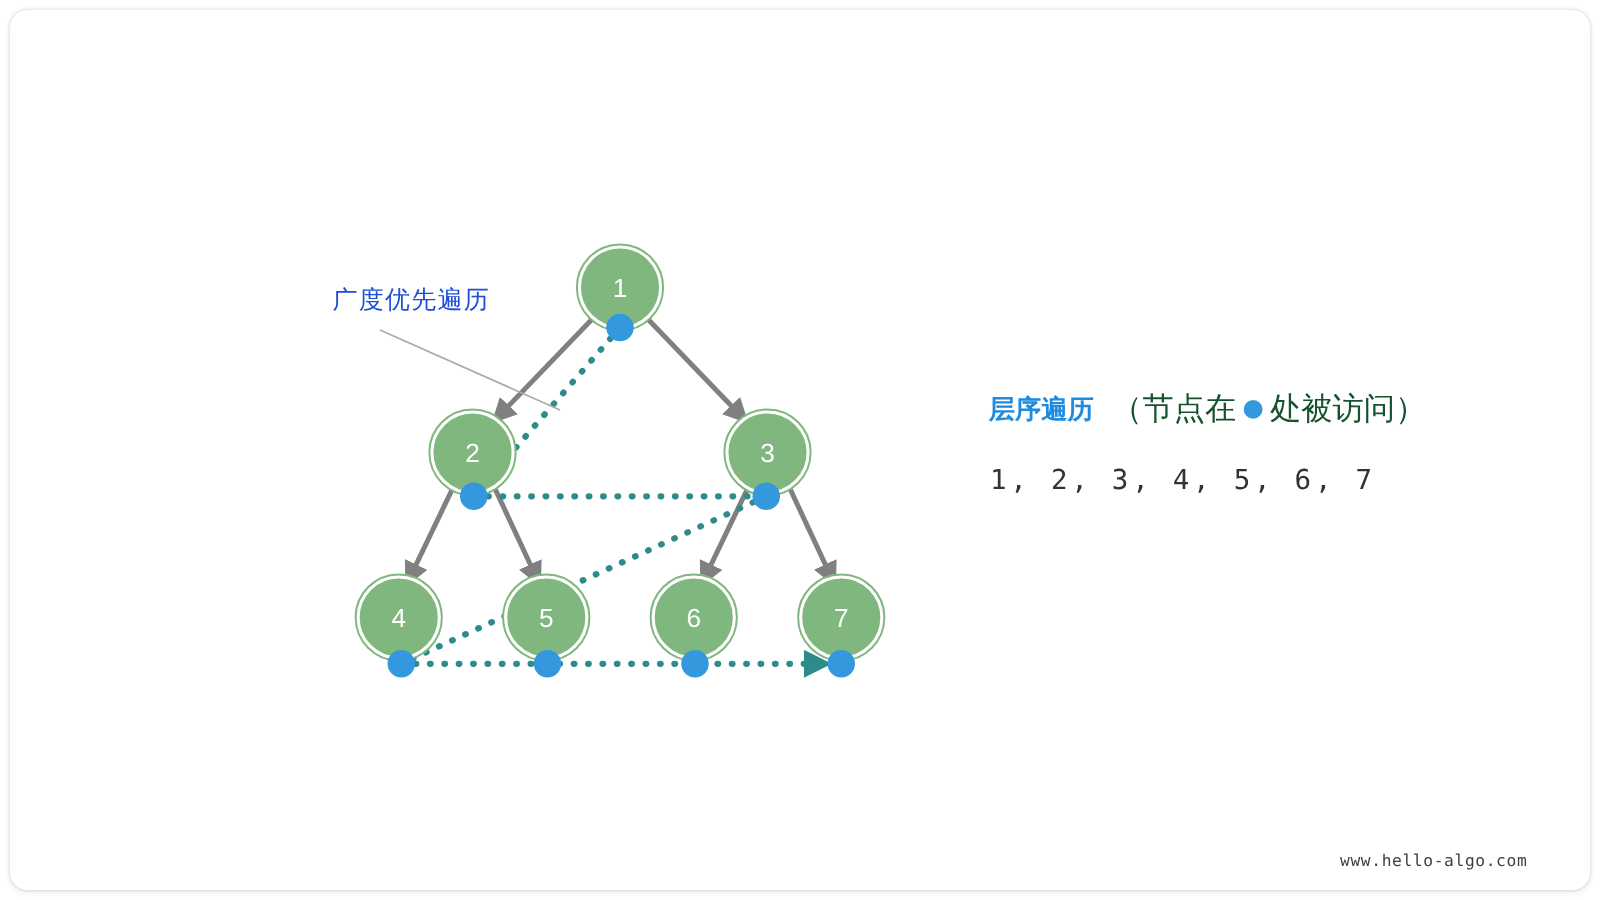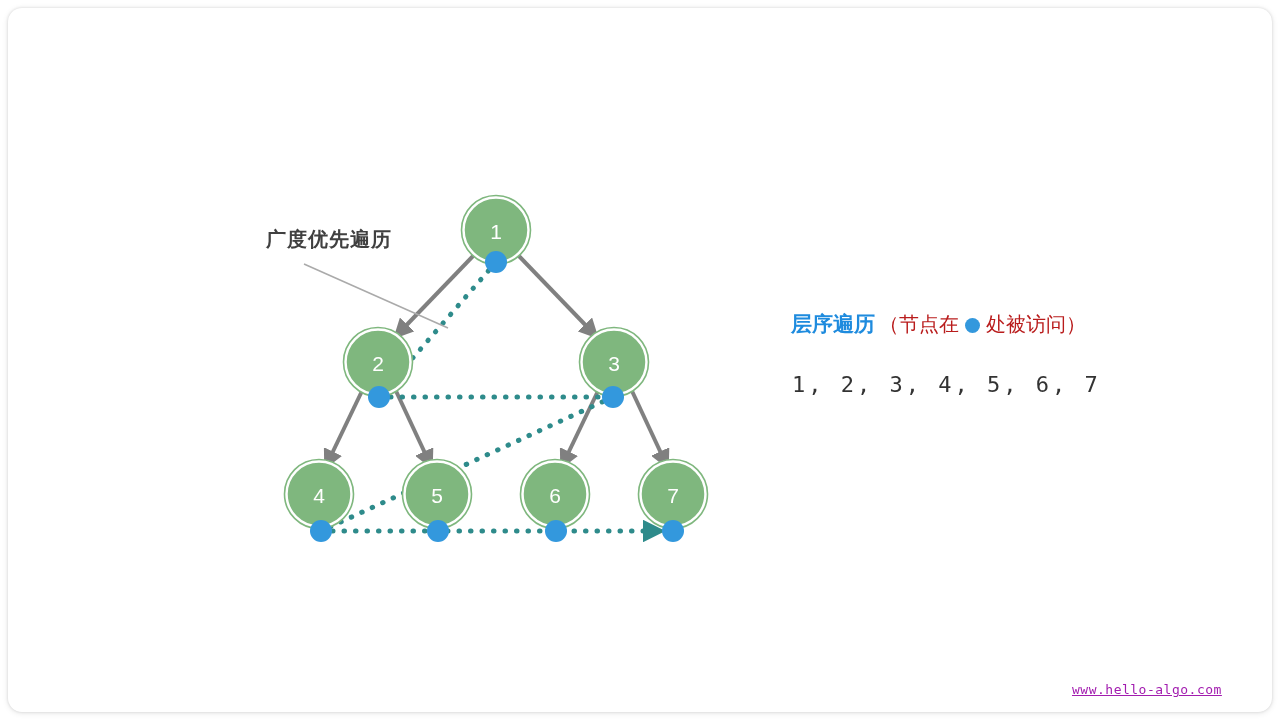--- a/index.html
+++ b/index.html
@@ -36,24 +36,24 @@
   #traversal-heading-row {
     left: 783px;
     top: 302px;
     font-size: 21px;
     font-weight: bold;
     color: #1e8bde;
     display: flex;
     align-items: center;
   }
   #traversal-note {
-    font-size: 20px;
+    font-size: 25px;
     font-weight: normal;
-    color: #b91c1c;
-    margin-left: 4px;
+    color: #14532d;
+    margin-left: 14px;
     display: flex;
     align-items: center;
   }
   .inline-blue-dot {
     display: inline-block;
     width: 15px;
     height: 15px;
     border-radius: 50%;
     background: #3398dd;
     margin: 0 6px;
@@ -66,37 +66,36 @@
     font-family: "DejaVu Sans Mono", "Liberation Mono", monospace;
     font-size: 22px;
     color: #333333;
     letter-spacing: 3px;
   }
   #watermark {
     left: 1064px;
     top: 674px;
     font-family: "DejaVu Sans Mono", "Liberation Mono", monospace;
     font-size: 13px;
-    color: #a21caf;
+    color: #404040;
     letter-spacing: 0.5px;
-    text-decoration: underline;
   }
   .node-label {
     font-family: "Liberation Sans", "DejaVu Sans", sans-serif;
     font-size: 21px;
     fill: #ffffff;
     text-anchor: middle;
     dominant-baseline: central;
   }
   #bfs-label {
     left: 258px;
     top: 218px;
     font-size: 20px;
-    font-weight: bold;
-    color: #404040;
+    font-weight: normal;
+    color: #1d4ed8;
     letter-spacing: 1px;
   }
 </style>
 </head>
 <body>
 
 <div id="canvas-card">
 
   <svg id="diagram-svg" width="1264" height="704" viewBox="-8 -8 1264 704">
     <defs>

